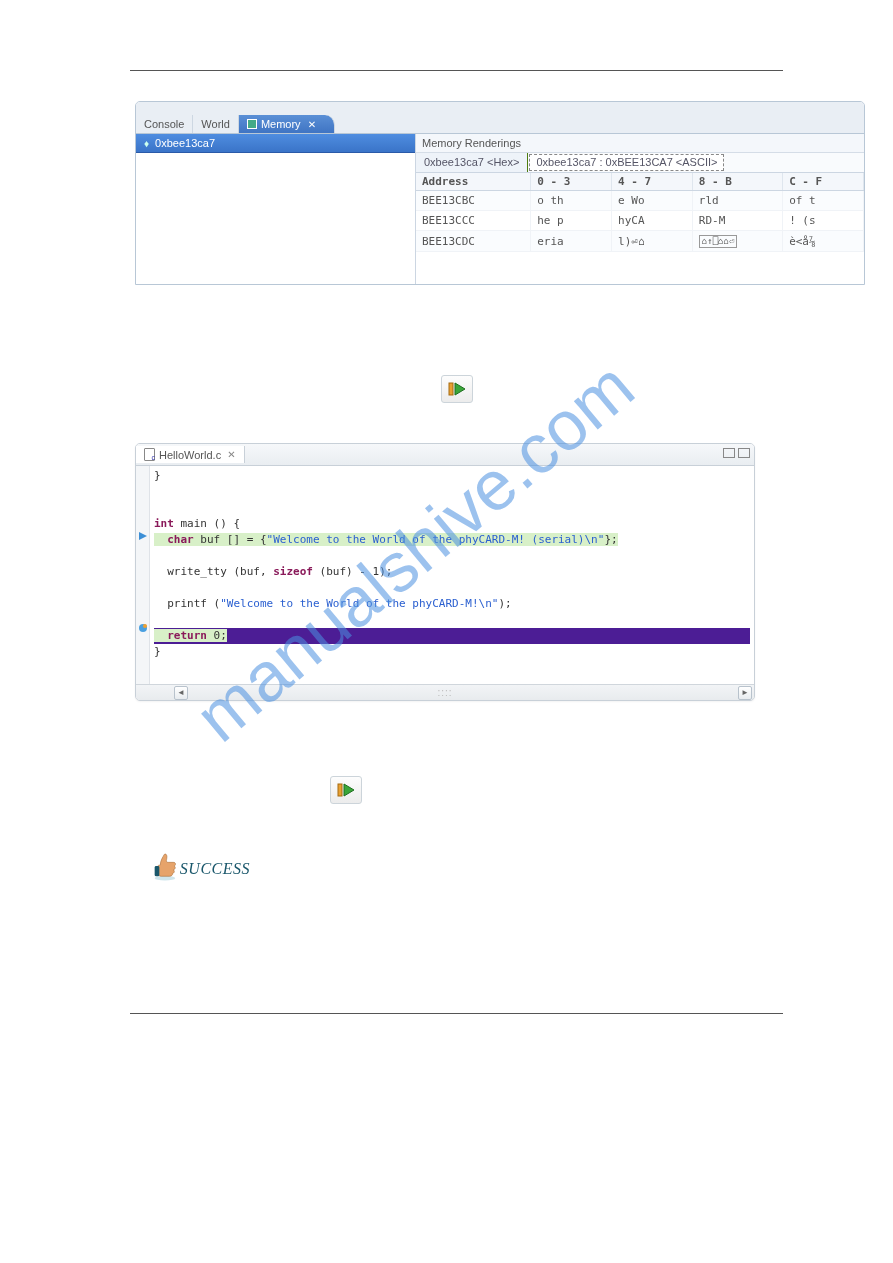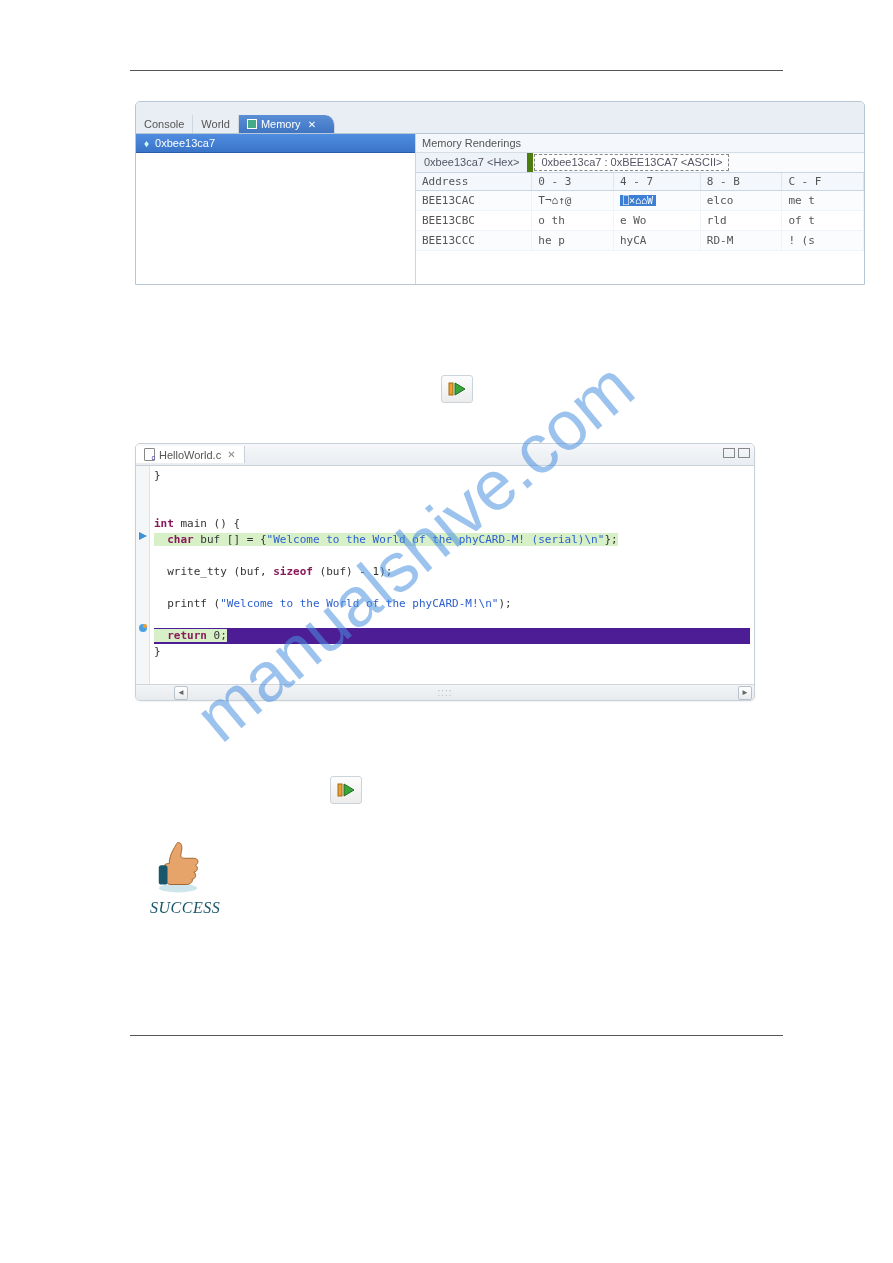--- a/index.html
+++ b/index.html
@@ -116,21 +116,21 @@
   }
   .mem-sub-tabs {
     display:flex;
     height:20px;
     border-bottom:1px solid #ccd6e2;
     background:#f9fbfd;
     font-size:11px;
   }
   .mem-sub-tab {
     padding:3px 8px;
-    border-right:6px solid #4d7c0f;
+    border-right:1px solid #4d7c0f;
     color:#556;
     background:#eef3f9;
   }
   .mem-sub-tab.active {
     border:1px dashed #888;
     background:#fff;
     margin:1px;
     padding:1px 6px;
   }
   .mem-table {
@@ -138,21 +138,21 @@
     border-collapse:collapse;
     font-family: "Lucida Console", Monaco, monospace;
     font-size:11px;
     color:#555;
   }
   .mem-table th {
     text-align:left;
     padding:2px 6px;
     border-bottom:1px solid #ccd6e2;
     border-right:1px solid #dfe6ee;
-    font-weight:normal;
+    font-weight:bold;
     background:#f4f7fb;
   }
   .mem-table td {
     padding:3px 6px;
     border-right:1px solid #f0f3f7;
     border-bottom:1px solid #f0f3f7;
   }
   .mem-table tr:nth-child(even){ background:#fafcfe; }
   .sel-cell {
     background:#3d7fd4;
@@ -286,21 +286,21 @@
   .scroll-arrow.left{ margin-left:38px; }
   .scroll-arrow.right{ margin-left:auto; margin-right:2px; }
   .scroll-grip {
     position:absolute; left:50%; transform:translateX(-50%);
     color:#bbb; font-size:10px; letter-spacing:1px;
   }
   
   .resume-btn.step { margin: 75px 0 35px 200px; }
   
   .success {
-    display:flex; flex-direction:column; align-items:flex-start;
+    display:flex; flex-direction:row; align-items:center;
     width:100px;
     margin-left:20px;
   }
   .thumb {
     width:56px; height:56px;
     position:relative;
   }
   .thumb svg { width:100%; height:100%; }
   .success-text {
     font-style:italic;
@@ -351,40 +351,40 @@
         <table class="mem-table">
           <tbody>
               <tr>
             <th>Address</th>
             <th>0 - 3</th>
             <th>4 - 7</th>
             <th>8 - B</th>
             <th>C - F</th>
           </tr>
           <tr>
-            <td>BEE13CAC</td>
-            <td>T¬⌂↑@</td>
-            <td><span class="sel-cell">⎕×⌂⌂W</span></td>
-            <td>elco</td>
-            <td>me t</td>
-          </tr>
-          <tr>
             <td>BEE13CBC</td>
             <td>o th</td>
             <td>e Wo</td>
             <td>rld </td>
             <td>of t</td>
           </tr>
           <tr>
             <td>BEE13CCC</td>
             <td>he p</td>
             <td>hyCA</td>
             <td>RD-M</td>
             <td>! (s</td>
           </tr>
+          <tr>
+            <td>BEE13CDC</td>
+            <td>eria</td>
+            <td>l)⏎⌂</td>
+            <td><span class="box-chars">⌂↑⎕⌂⌂⏎</span></td>
+            <td>è&lt;å⅞</td>
+          </tr>
         </tbody>
           </table>
       </div>
     </div>
   </div>
 
   <div class="resume-btn">
     <svg width="18" height="16">
       <rect x="1" y="2" width="4" height="12" fill="#e8a032" stroke="#a56b10"></rect>
       <polygon points="7,2 17,8 7,14" fill="#3aa63a" stroke="#1f6f1f"></polygon>

